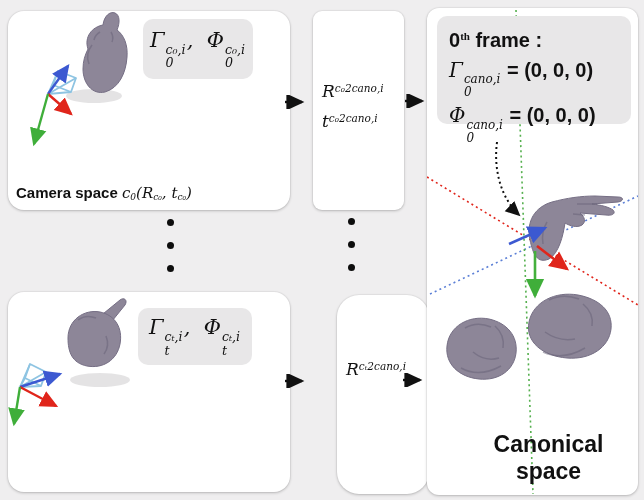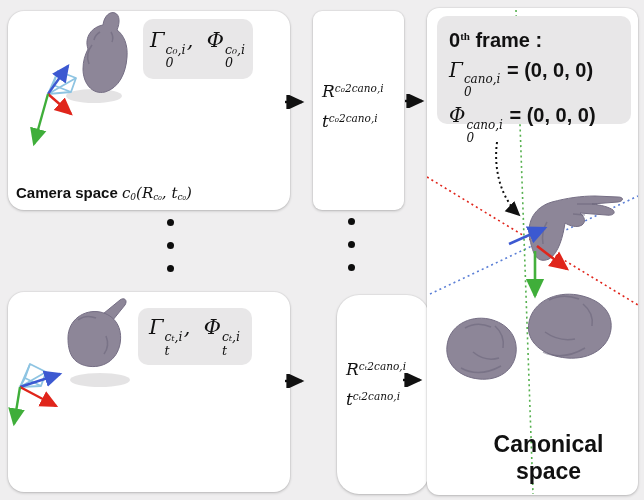--- a/index.html
+++ b/index.html
@@ -119,21 +119,20 @@
   <section id="box-rt0" class="card">
     <div class="rt-lines">
       <div><span class="pv">R</span><span class="psup">c₀2cano,i</span></div>
       <div><span class="pv">t</span><span class="psup">c₀2cano,i</span></div>
     </div>
   </section>
 
   <section id="box-rtt" class="card">
     <div class="rt-lines">
       <div><span class="pv">R</span><span class="psup">cₜ2cano,i</span></div>
-      <div><span class="pv">t</span><span class="psup">cₜ2cano,i</span></div>
     </div>
   </section>
 
   <section id="panel-cano" class="card">
     <svg class="boxfig" width="211" height="487" viewBox="0 0 211 487">
       <line x1="0" y1="169" x2="211" y2="297" stroke="#e0251b" stroke-width="1.6" stroke-dasharray="2 3.2"></line>
       <line x1="3" y1="286" x2="211" y2="188" stroke="#5b7fd6" stroke-width="1.6" stroke-dasharray="2 3.2"></line>
       <line x1="89" y1="2" x2="106" y2="486" stroke="#55b04e" stroke-width="1.6" stroke-dasharray="2 3.2"></line>
       <path d="M70,134 C66,165 76,192 92,207" stroke="#111" stroke-width="2" fill="none" stroke-dasharray="2 3" marker-end="url(#ah-blk)"></path>
       <g>

